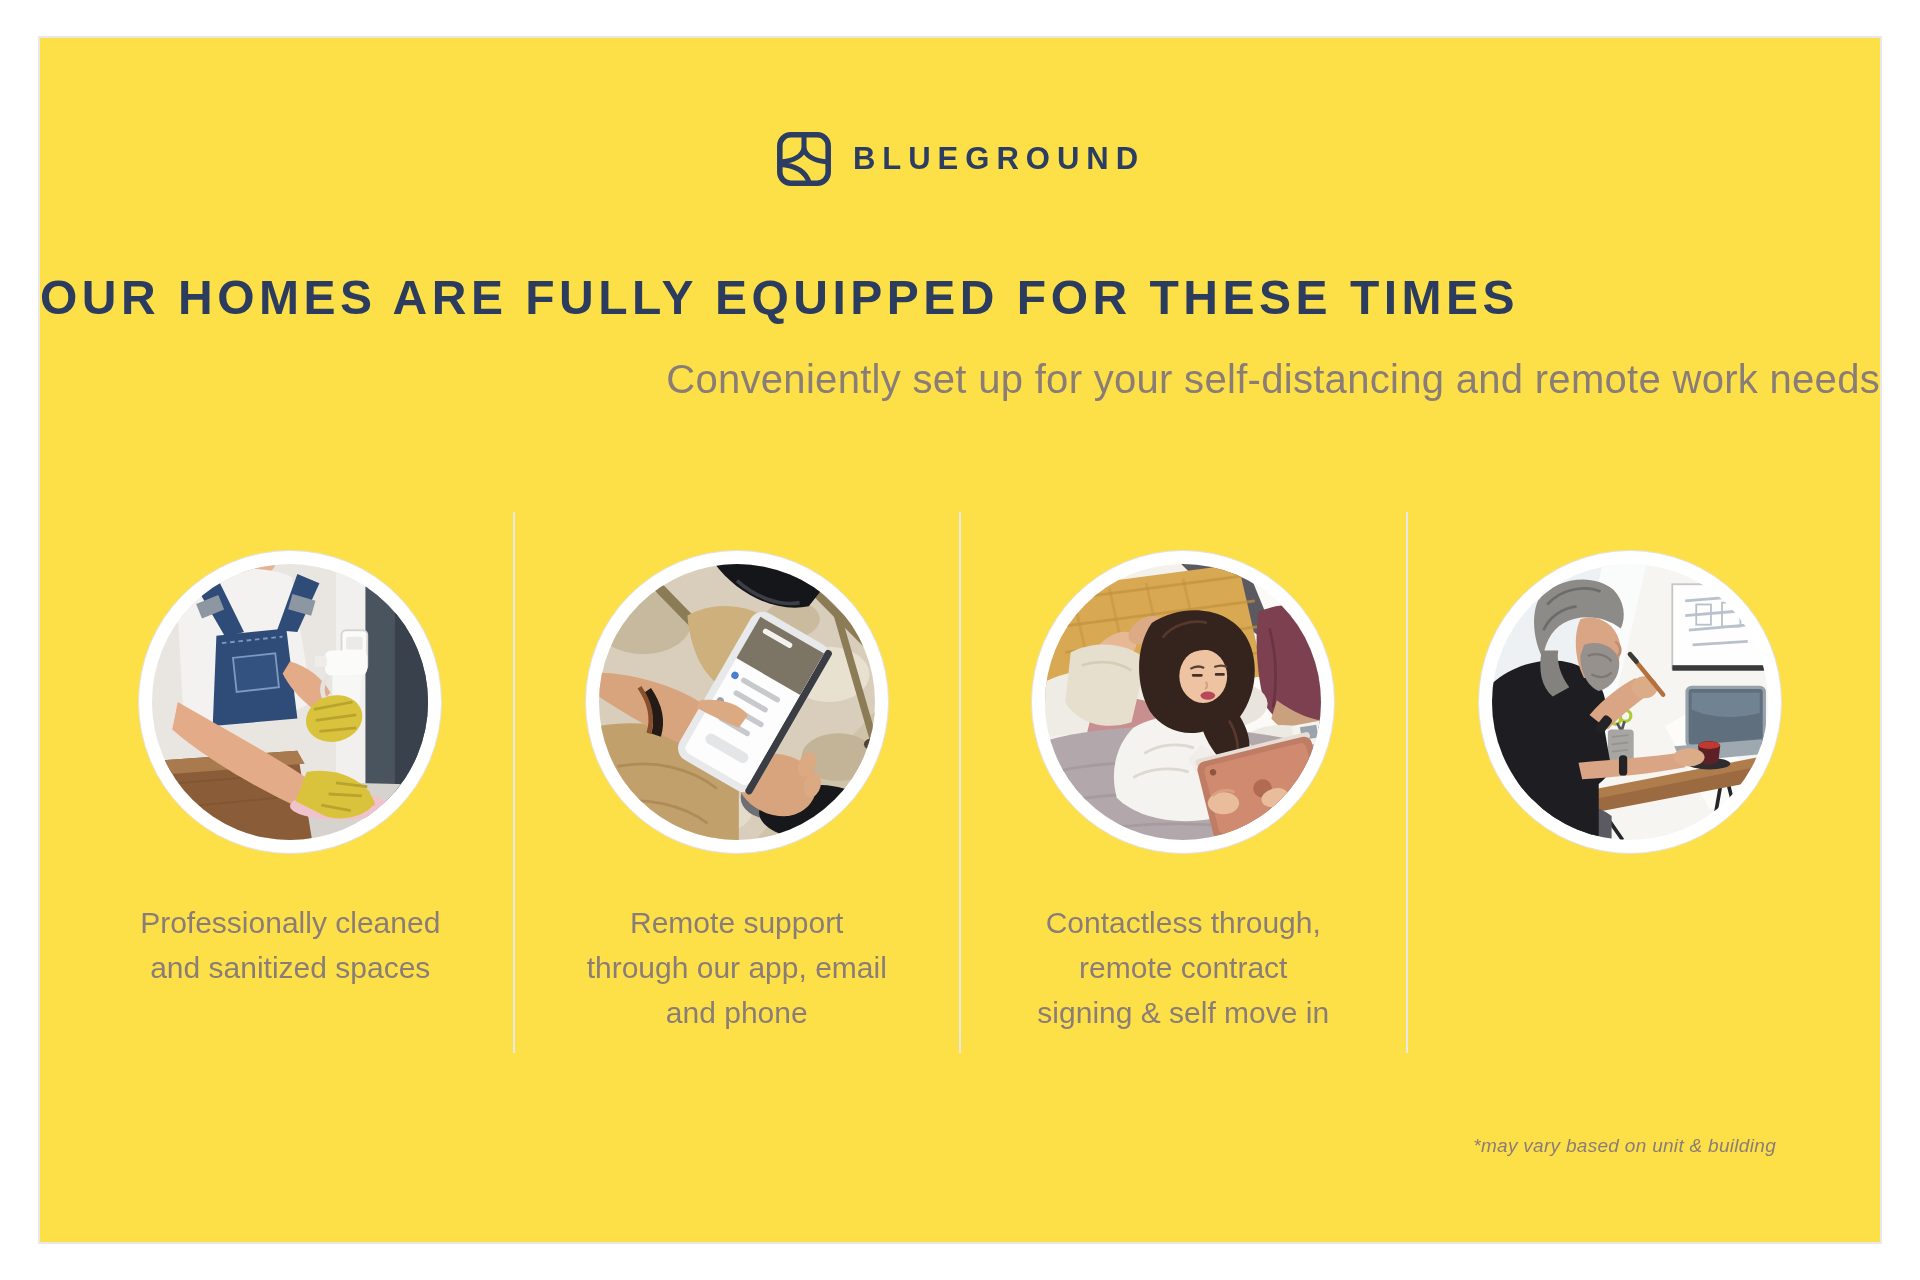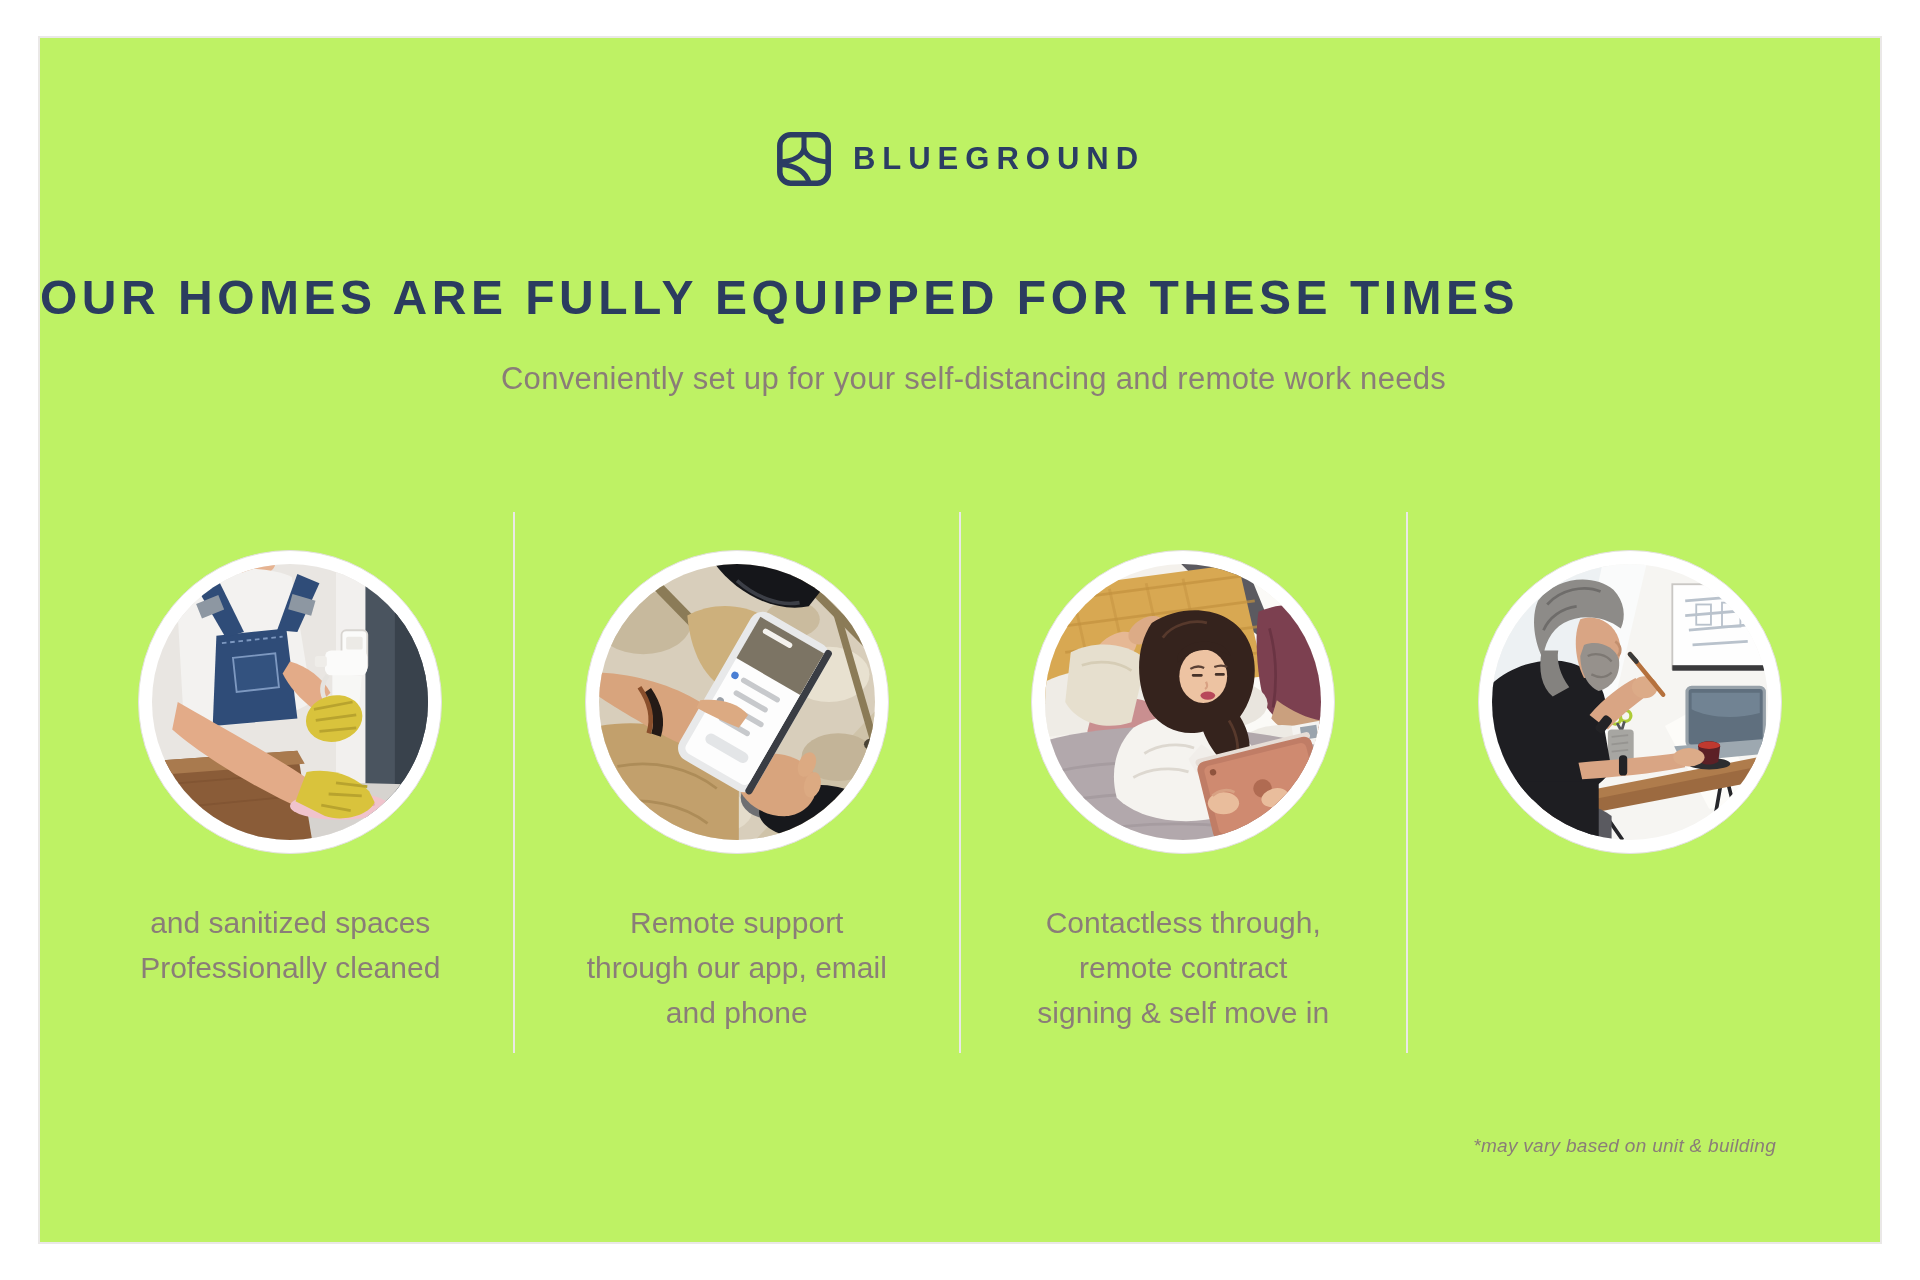--- a/index.html
+++ b/index.html
@@ -1,26 +1,26 @@
 <!DOCTYPE html>
 <html><head>
 <meta charset="utf-8">
 <style>
   * { margin:0; padding:0; box-sizing:border-box; }
   html,body { width:1920px; height:1280px; background:#ffffff; overflow:hidden;
               font-family:"Liberation Sans", sans-serif; }
   .card { position:absolute; left:38px; top:36px; width:1844px; height:1208px;
-          border:2px solid #eae8e7; background:#bef264; }
+          border:2px solid #eae8e7; background:#fde047; }
   .logo-row { display:flex; justify-content:center; align-items:center; gap:20px;
               margin-top:92px; }
   .logo-mark { width:58px; height:58px; display:block; }
   .brand-name { font-size:31px; font-weight:bold; letter-spacing:7px; color:#2b3d63; }
   .title { margin-top:82px; text-align:left; font-size:48px; line-height:56px;
            font-weight:900; letter-spacing:4.5px; color:#2b3c5f; }
-  .subtitle { margin-top:32px; text-align:center; font-size:31px; line-height:42px;
+  .subtitle { margin-top:32px; text-align:right; font-size:40px; line-height:42px;
               letter-spacing:0.3px; color:#8a7d78;margin-left:27px; }
   .features { display:flex; margin:112px 28px 0 28px; height:541px; }
   .feature { flex:1 1 0; display:flex; flex-direction:column; align-items:center;
              padding-top:38px; }
   .feature + .feature { border-left:2px solid #eae8e7;align-items:center; }
   .photo-ring { width:304px; height:304px; border-radius:50%; border:1.5px solid #e3e1df;
                 background:#ffffff; display:flex; align-items:center; justify-content:center; }
   .photo { width:276px; height:276px; border-radius:50%; overflow:hidden; }
   .photo svg { display:block; width:276px; height:276px; }
   .caption { margin-top:46px; text-align:center; font-size:30px; line-height:45px;
@@ -85,22 +85,22 @@
               <path d="M191,121 C184,130 183,141 190,150" stroke="#e5e3df" stroke-width="5" fill="none"></path>
             </g>
             <path d="M168,226 C196,221 222,231 236,247 L242,259 C236,273 208,281 188,274 L156,258 Z" fill="#d9c33c"></path>
             <path d="M184,262 L216,268 M192,250 L228,252 M200,238 L234,242" stroke="#b8a32e" stroke-width="3" fill="none"></path>
             <ellipse cx="198" cy="168" rx="31" ry="25" fill="#d9c33c" transform="rotate(-14 198 168)"></ellipse>
             <path d="M176,158 L218,150 M178,170 L222,164 M182,182 L222,178" stroke="#b8a32e" stroke-width="3" fill="none"></path>
           </svg>
         </div>
       </div>
       <p class="caption">
+        <span>Professionally cleaned</span>
         <span>and sanitized spaces</span>
-        <span>Professionally cleaned</span>
       </p>
     </div>
 
     <div class="feature">
       <div class="photo-ring">
         <div class="photo">
           <svg viewBox="0 0 300 300">
             <rect width="300" height="300" fill="#d8cebb"></rect>
             <path d="M170,300 L300,160 L300,300 Z" fill="#cfc3a9"></path>
             <ellipse cx="48" cy="64" rx="52" ry="34" fill="#c7b99d"></ellipse>

